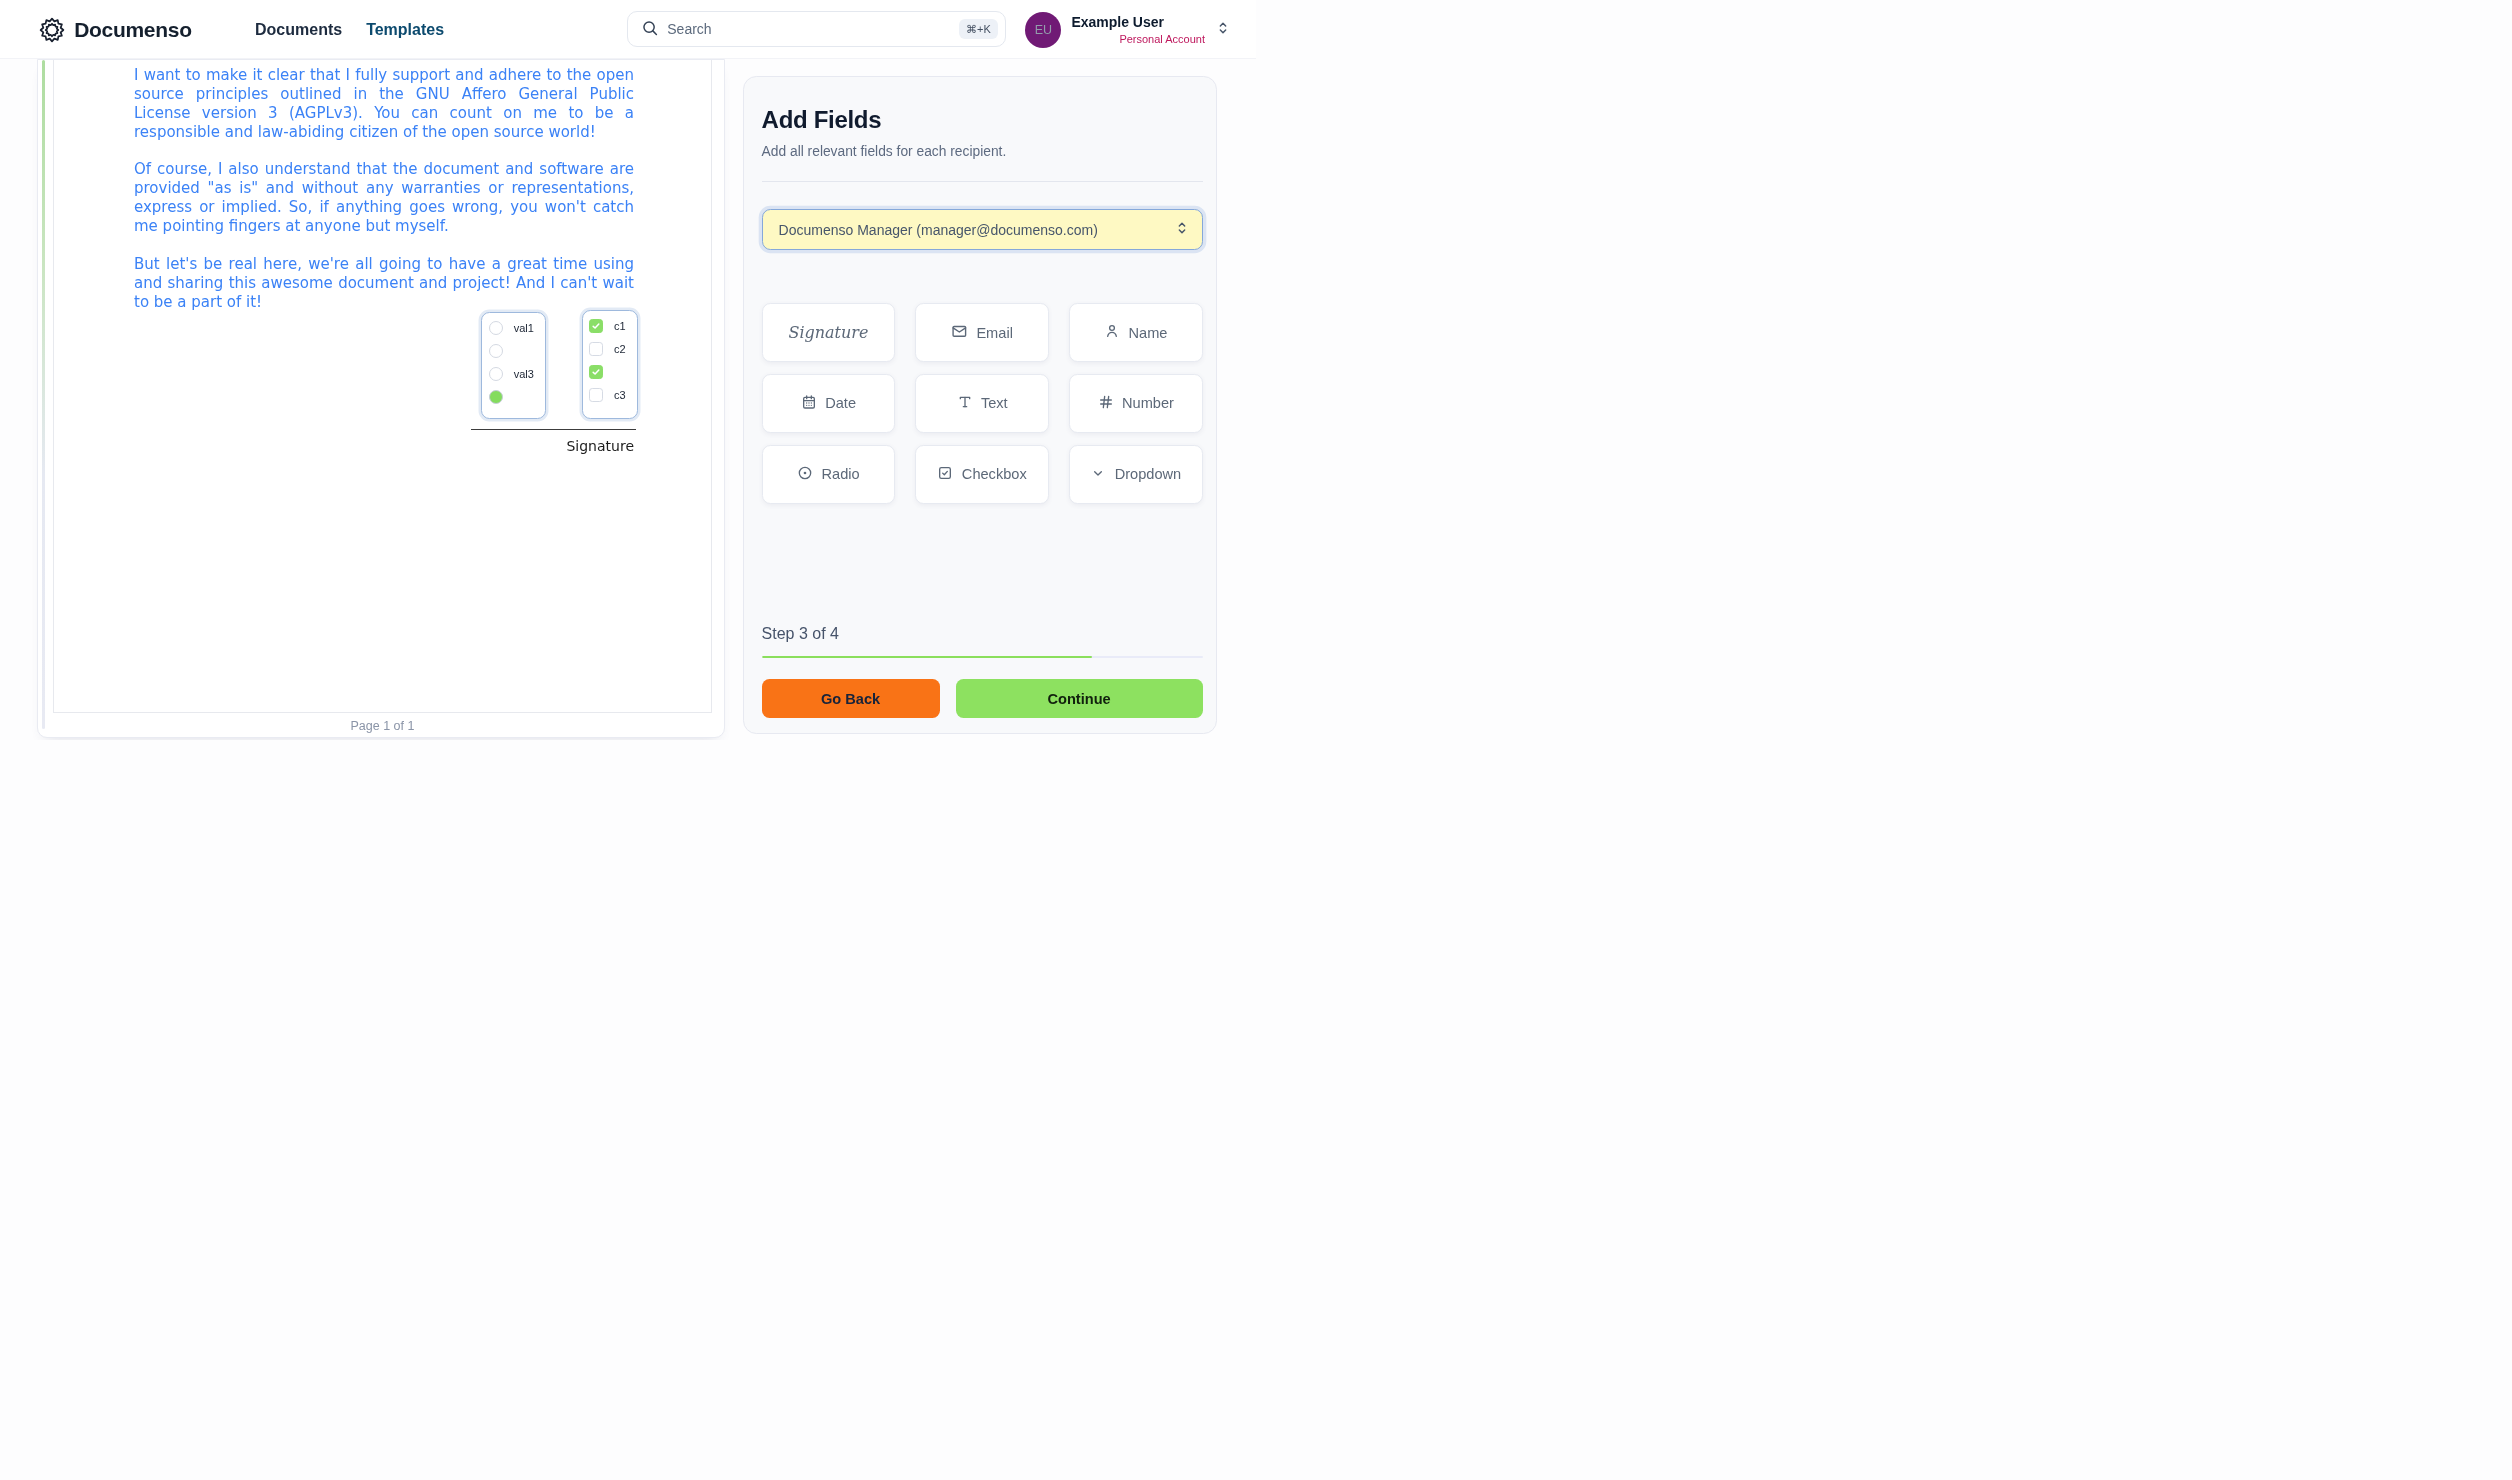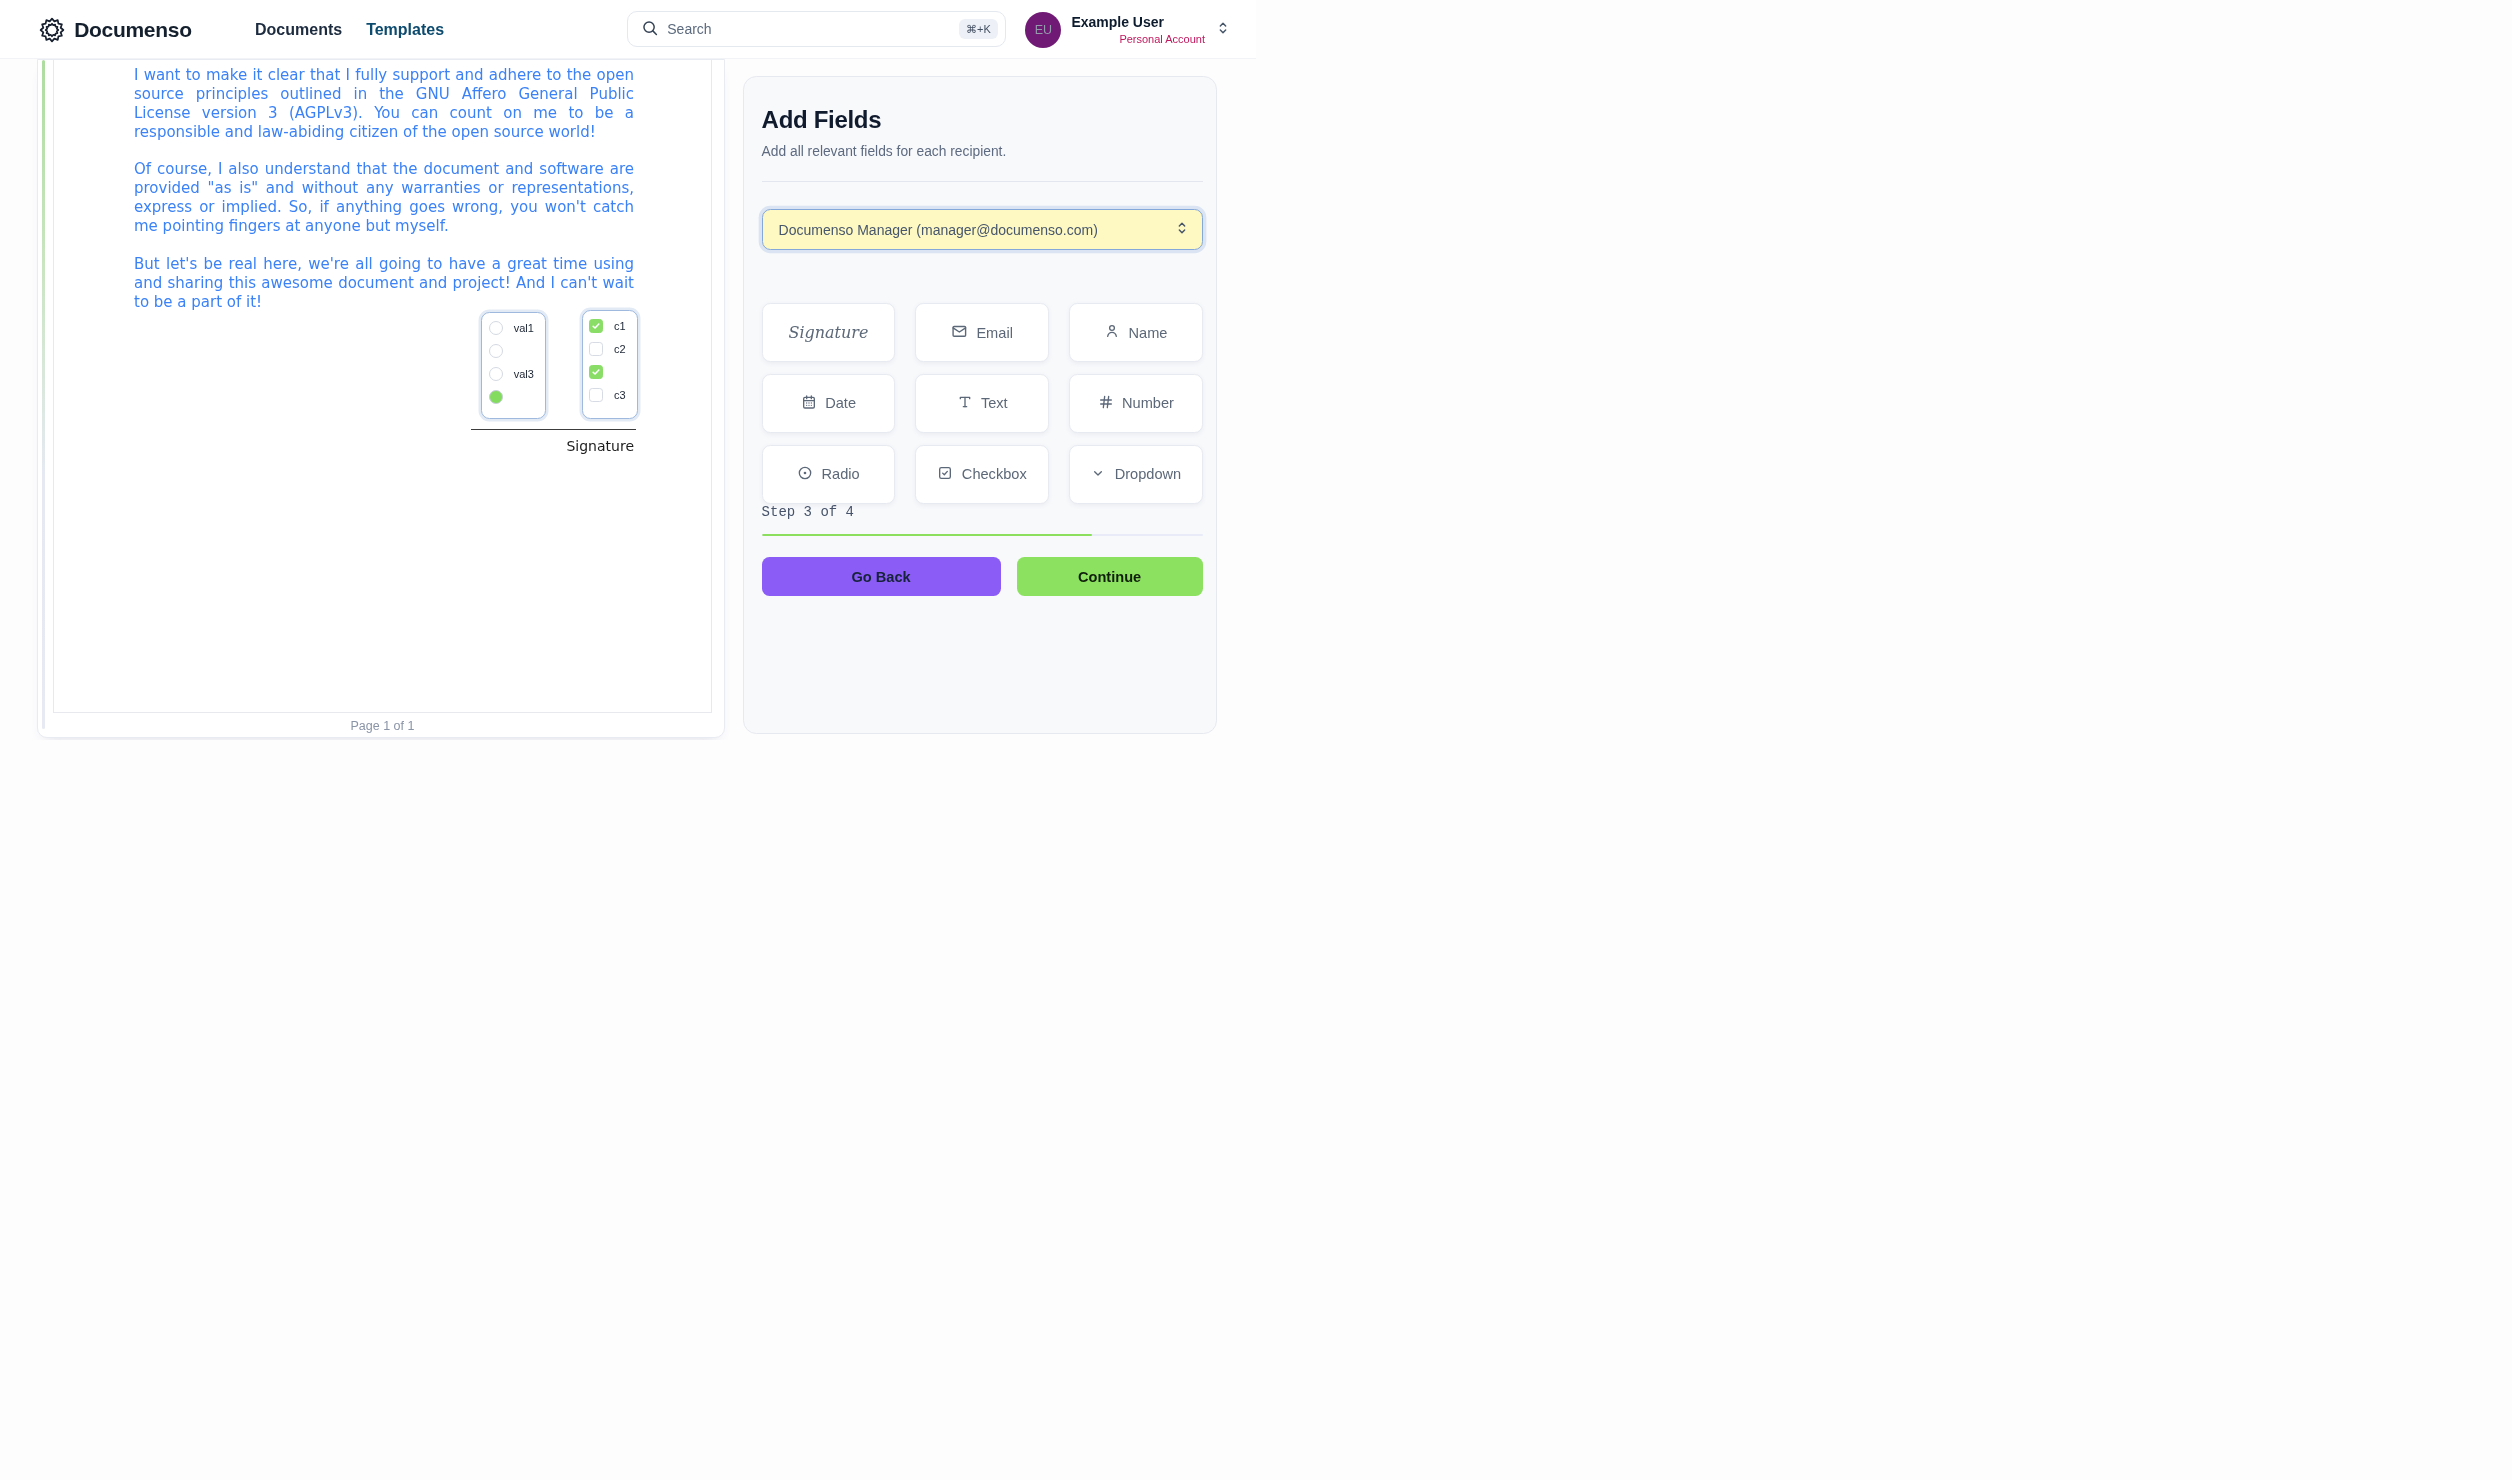--- a/index.html
+++ b/index.html
@@ -72,27 +72,27 @@
   .recipient { margin-top:27.6px; height:41px; background:#fef9c3; border:1.7px solid #85a8da; border-radius:8.4px;
     box-shadow:0 0 0 3.3px rgba(133,168,218,.25); display:flex; align-items:center; padding:0 11.7px 0 16px; cursor:pointer; }
   .recipient-text { flex:1; font-size:14px; color:#47566b; white-space:nowrap; overflow:hidden; }
   .fields-grid { margin-top:53px; display:grid; grid-template-columns:repeat(3,1fr); column-gap:20px; row-gap:11.7px; }
   .field-btn { height:59px; background:#fff; border:0.8px solid #e7eaf1; border-radius:8.4px;
     display:flex; align-items:center; justify-content:center; gap:8.4px;
     color:#5c6878; font-size:14.6px; font-weight:500; cursor:grab;
     box-shadow:0 1.7px 4.2px rgba(80,90,130,.07); }
   .field-btn svg { flex:0 0 auto; }
   .sig-cursive { font-family:"DejaVu Serif", serif; font-style:italic; font-size:16px; color:#5c6878; }
-  .step-text { font-size:14px; color:#46536a; line-height:16.7px;font-family:Liberation Mono, monospace; }
+  .step-text { margin-top:122px; font-size:16px; color:#46536a; line-height:16.7px; }
   .progress { margin-top:13.4px; height:2.5px; background:#e9ebf8; border-radius:1.7px; overflow:hidden; }
   .progress-fill { height:100%; width:0; background:#8bdf5c; border-radius:1.7px; }
   .btn-row { margin-top:21px; display:flex; gap:16px; }
   .btn { height:39px; border:none; border-radius:7.5px; font-family:"Liberation Sans",sans-serif;
     font-size:14.6px; font-weight:600; display:flex; align-items:center; justify-content:center; cursor:pointer; }
-  .btn-back { width:239px; background:#8b5cf6; color:#17233a; }
+  .btn-back { width:178px; background:#f97316; color:#17233a; }
   .btn-continue { flex:1; background:#8de160; color:#11200d; }
 </style>
 </head>
 <body>
 
 <header class="navbar">
   <div class="brand">
     <span>
       <svg width="26" height="26" viewBox="0 0 24 24" fill="none" stroke="#18202f" stroke-width="1.6" stroke-linejoin="round">
         <polygon points="22.5,12 20,14.2 21.1,17.3 17.9,17.9 17.3,21.1 14.2,20 12,22.5 9.9,20 6.8,21.1 6.1,17.9 2.9,17.3 4,14.2 1.5,12 4,9.9 2.9,6.8 6.1,6.1 6.8,2.9 9.9,4 12,1.5 14.2,4 17.3,2.9 17.9,6.1 21.1,6.8 20,9.9"></polygon>

